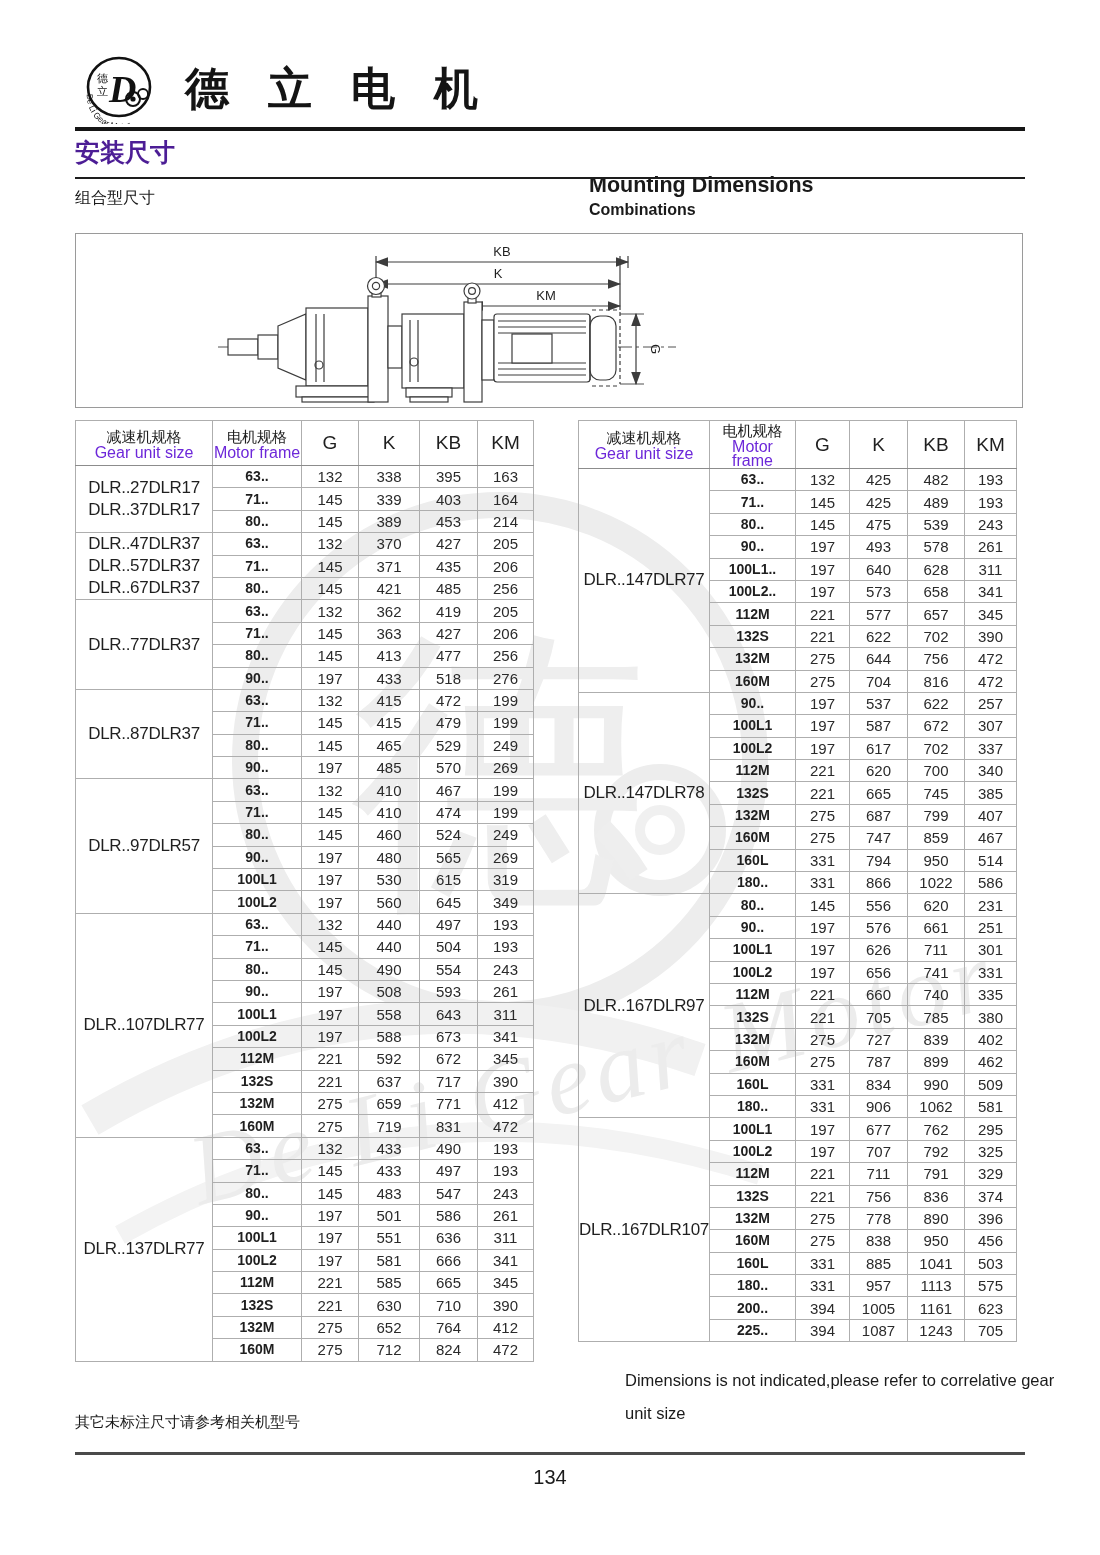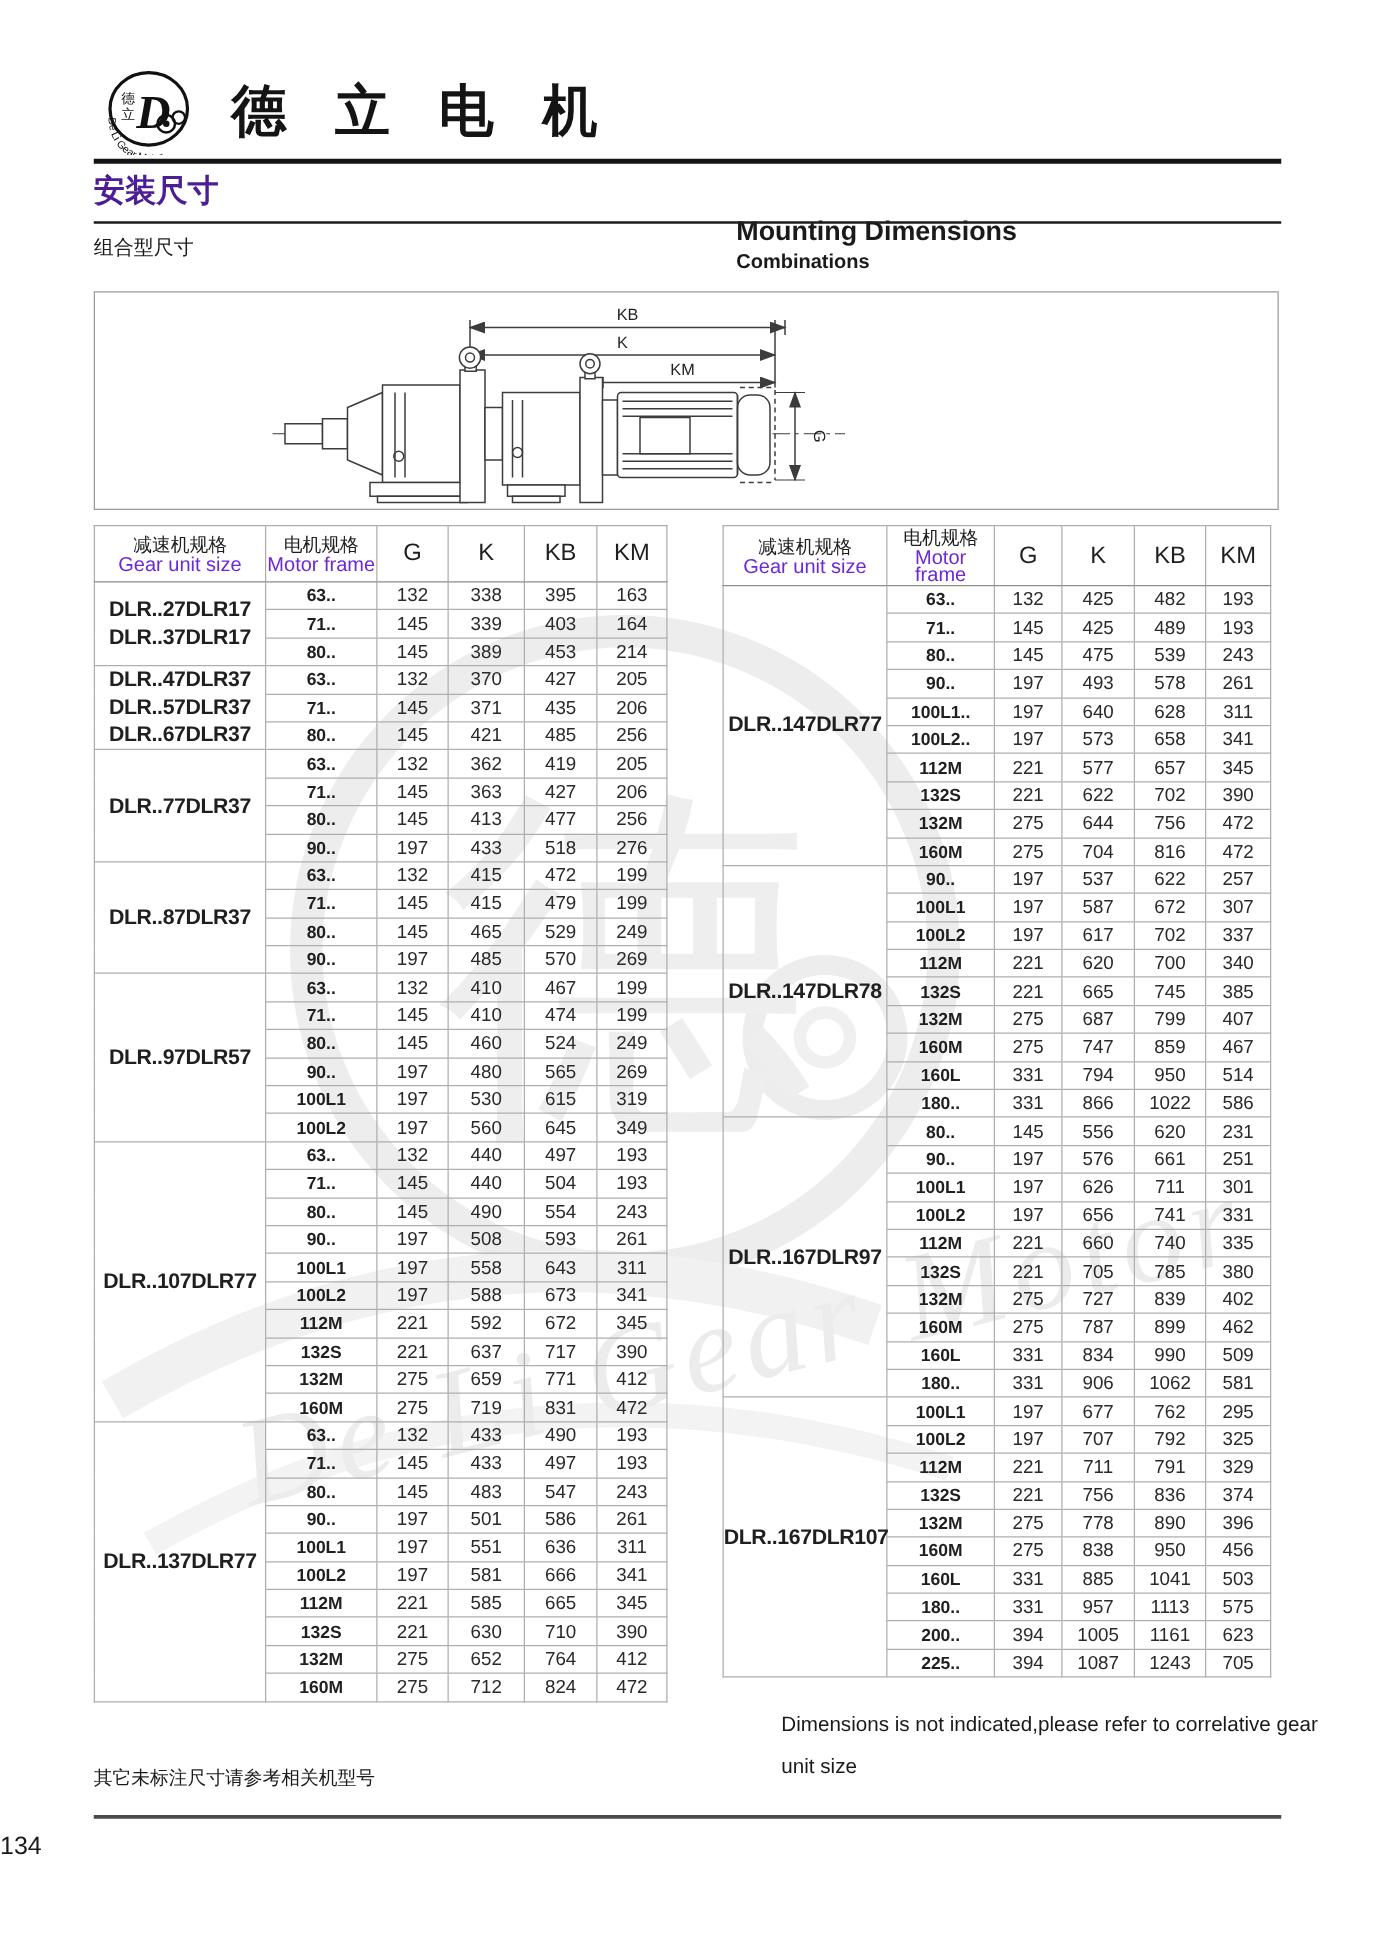--- a/index.html
+++ b/index.html
@@ -31,29 +31,29 @@
   table{border-collapse:collapse;width:100%;table-layout:fixed;background:transparent;}
   table{border:1.6px solid #8c8c8c;}
   th,td{border:1px solid #aeaeae;padding:0;text-align:center;vertical-align:middle;}
   thead th{height:44px;border-bottom:1.6px solid #8c8c8c;font-weight:400;margin-top:44px;}
   .h-zh{font-size:15px;line-height:19px;color:#1f1f1f;}
   .h-en{font-size:16px;line-height:14px;color:#6d28d9;}
   .dim-h{font-size:19px;color:#1f1f1f;}
   td{height:21.4px;line-height:21px;}
   td.frame{font-weight:700;font-size:14px;color:#1f1f1f;}
   td.val{font-size:15px;color:#2a2a2a;}
-  td.gear{font-size:17px;color:#1f1f1f;letter-spacing:-0.3px;font-weight:bold;}
+  td.gear{font-size:17px;color:#1f1f1f;letter-spacing:-0.3px;}
   td.gear div{line-height:22px;}
   tr td.sf{border-top:1.6px solid #8c8c8c;}
 
   
   .note-zh{left:75px;top:1378px;font-size:15px;color:#1a1a1a;margin-top:35px;}
   .note-en{left:589px;top:1364px;width:446px;font-size:16.5px;line-height:2.0;color:#1a1a1a;margin-left:36px;}
   .rule3{left:75px;top:1452px;width:950px;height:3px;background:#4a4a4a;}
-  .pagenum{left:0;top:1466px;width:1100px;text-align:left;font-size:20px;color:#1a1a1a;}
+  .pagenum{left:0;top:1466px;width:1100px;text-align:center;font-size:20px;color:#1a1a1a;}
 </style>
 </head>
 <body>
 
 <svg class="wm" width="1100" height="1555">
   <g fill="none">
     <circle cx="500" cy="760" r="255" stroke="#ededed" stroke-width="26"></circle>
     <circle cx="660" cy="830" r="58" stroke="#ededed" stroke-width="16"></circle>
     <circle cx="660" cy="830" r="20" stroke="#f0f0f0" stroke-width="10"></circle>
     <path d="M 90 1120 Q 380 950 700 1060" stroke="#f1f1f1" stroke-width="34"></path>

